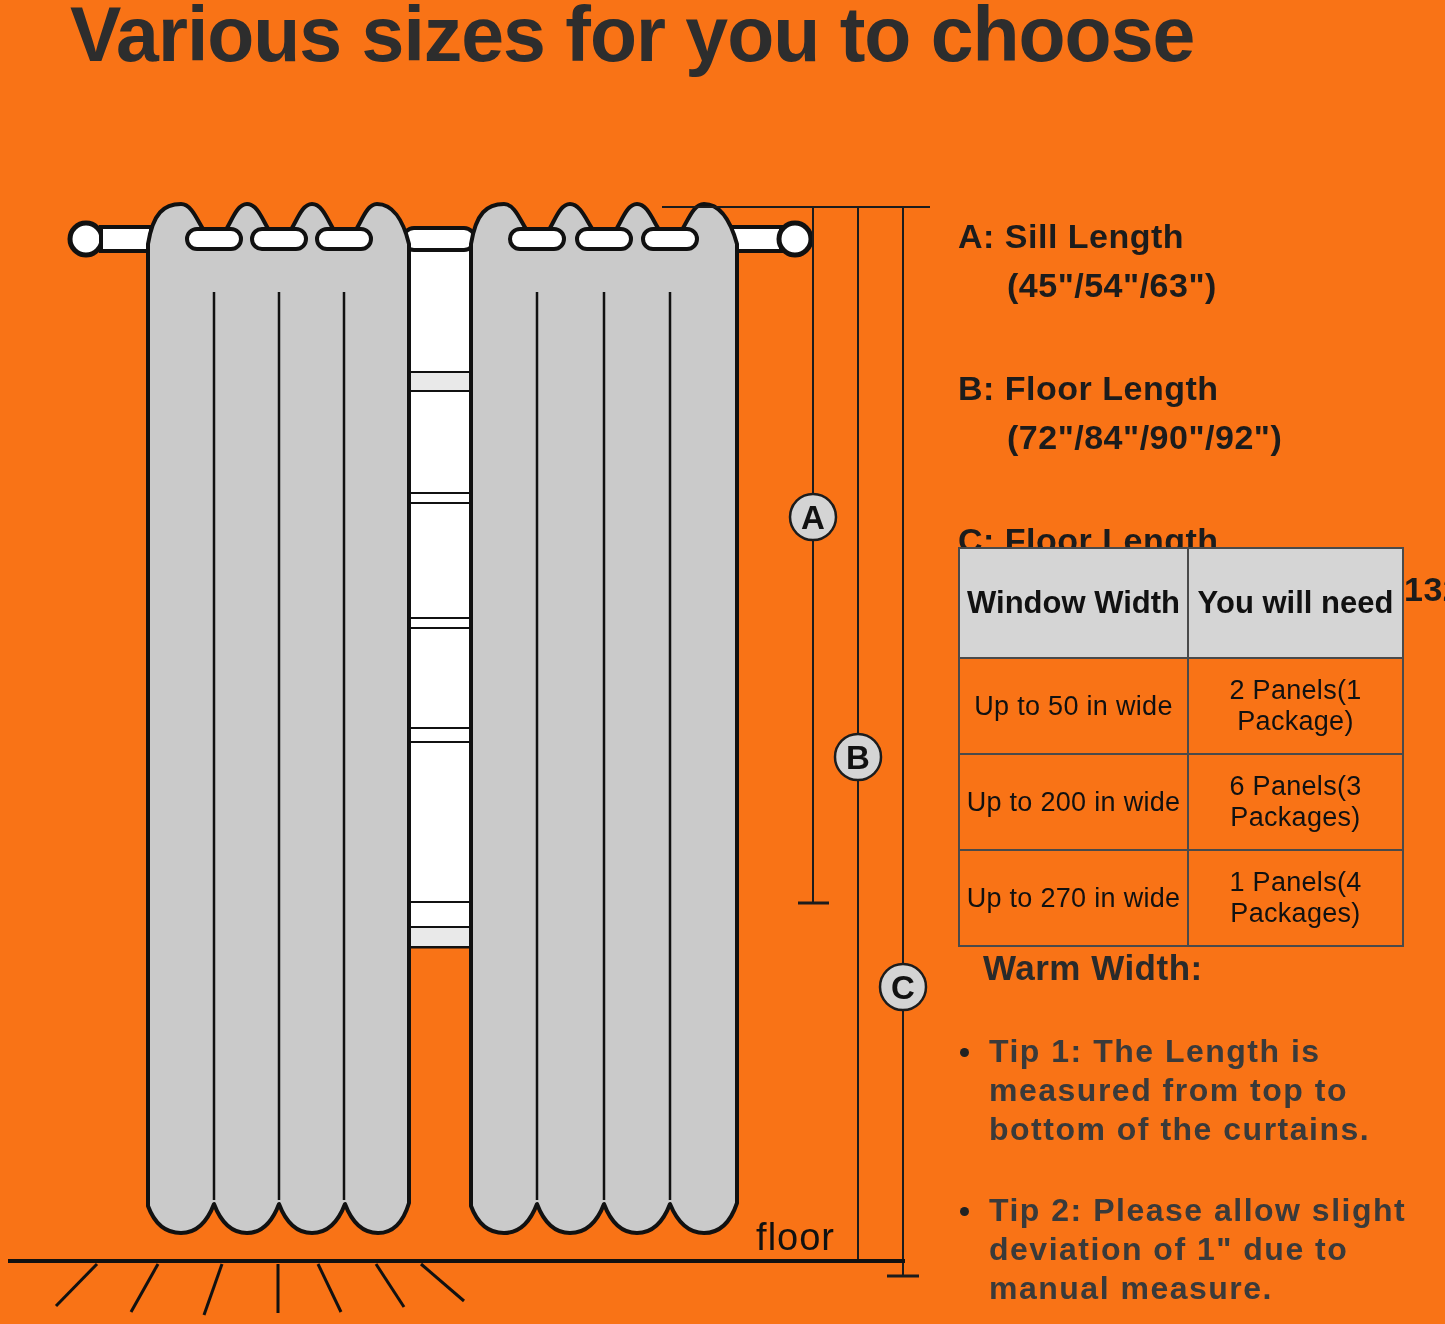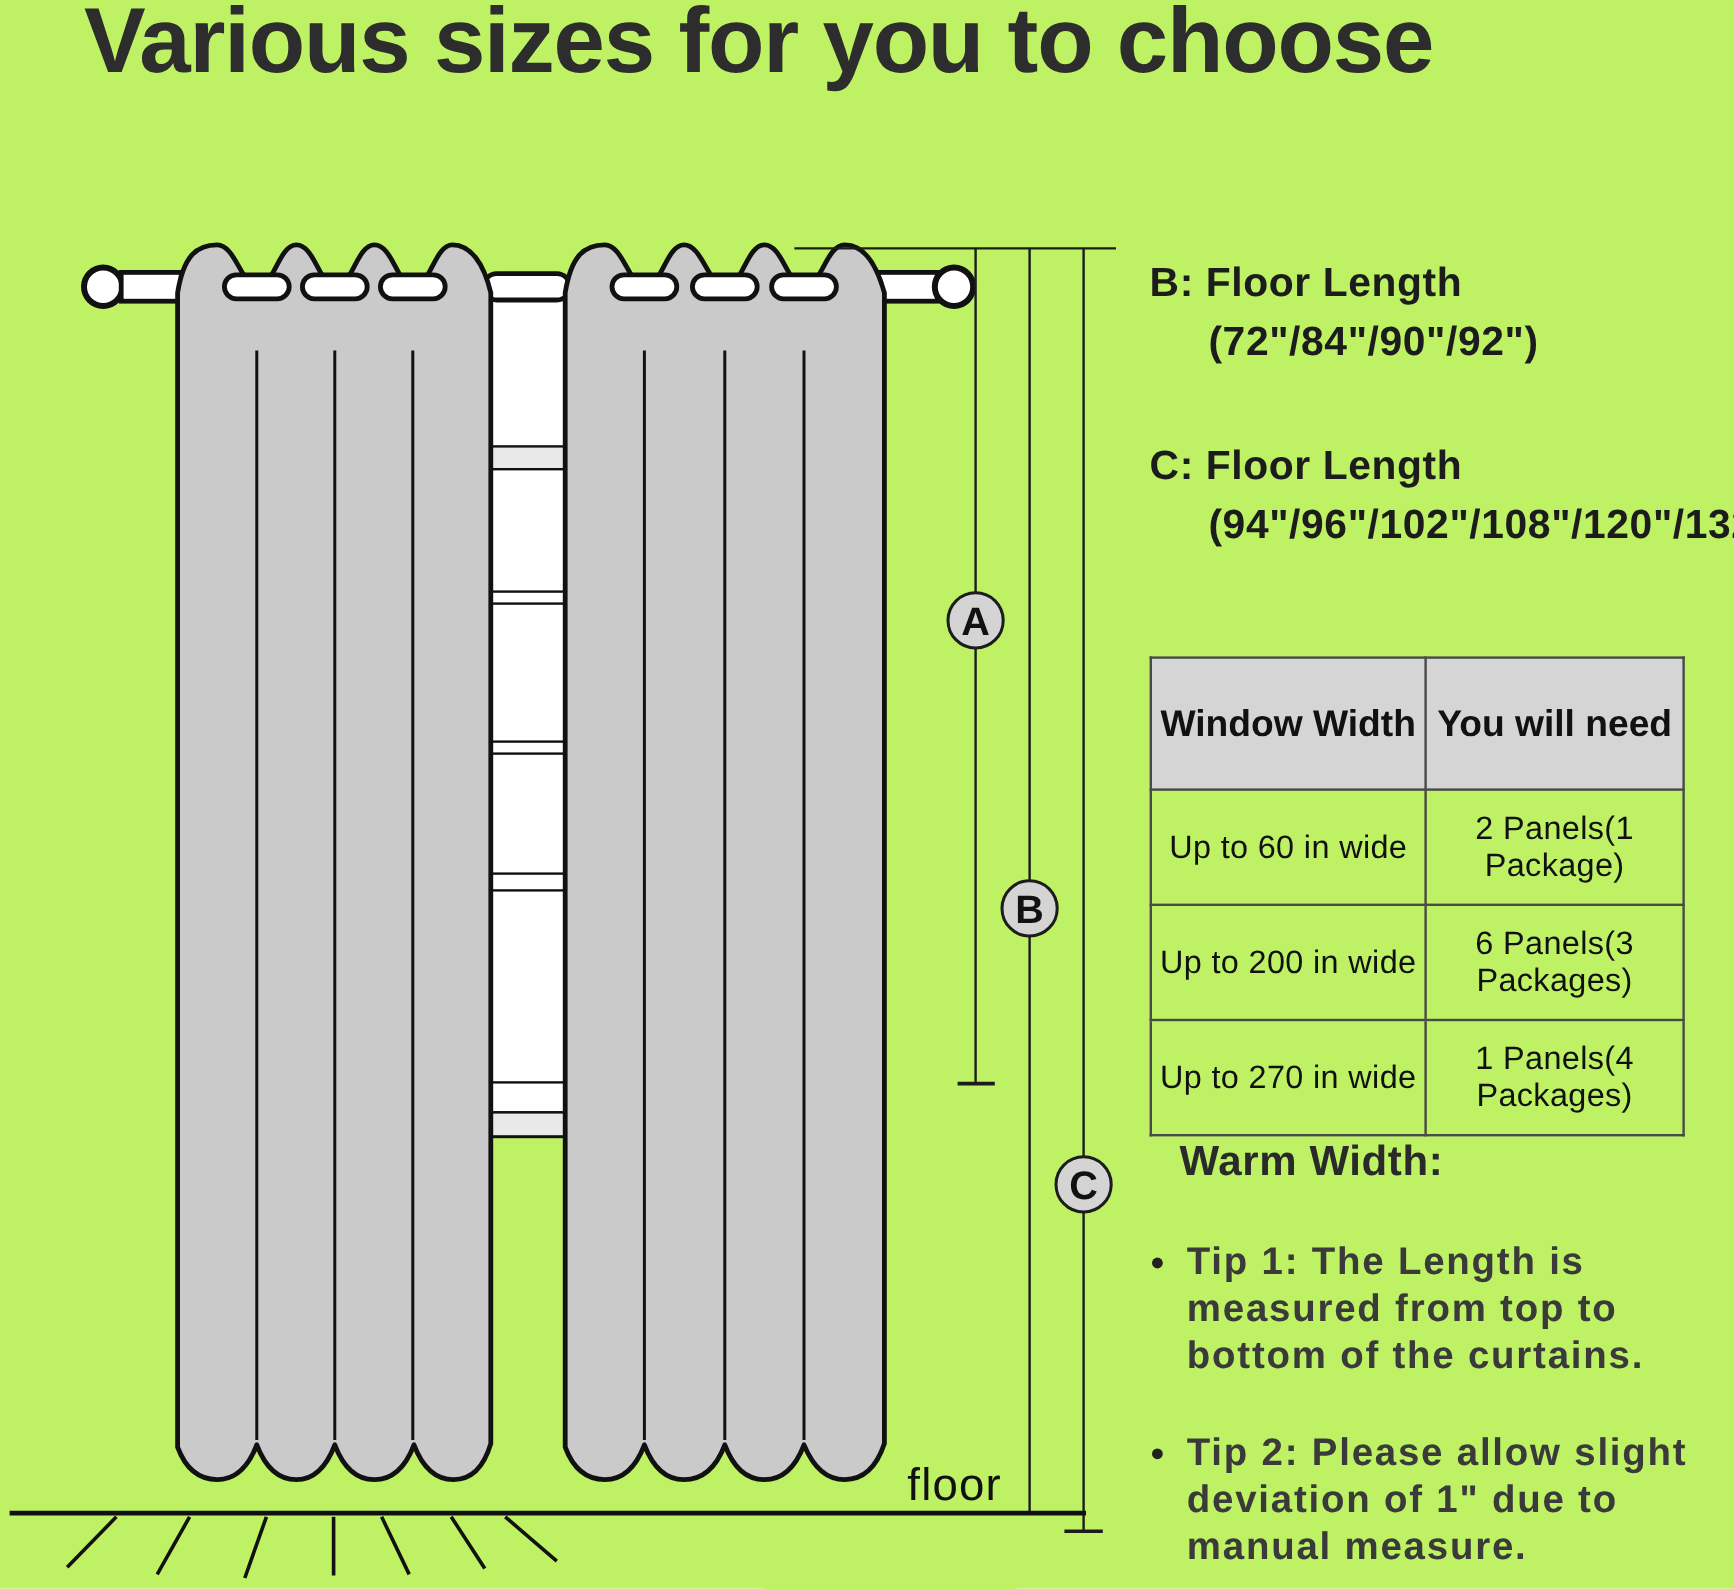--- a/index.html
+++ b/index.html
@@ -1,17 +1,17 @@
 <!DOCTYPE html>
 <html style="--table-header-bg: #d5d5d5;"><head>
 <meta charset="utf-8">
 <style>
   html,body{margin:0;padding:0;background:#ffffff;}
   #stage{
-    position:relative;width:1445px;height:1324px;background:#bef264;overflow:hidden;
+    position:relative;width:1445px;height:1324px;background:#f97316;overflow:hidden;
     font-family:"Liberation Sans", sans-serif;color:#1c1c1c;
   }
   .title{
     position:absolute;left:70px;top:-10px;width:1360px;
     font-size:77px;font-weight:bold;letter-spacing:-1px;color:#2d2d2d;white-space:nowrap;
   }
   svg text{font-family:"Liberation Sans", sans-serif;}
 
   
   .size-list{position:absolute;left:958px;top:212px;width:470px;}
@@ -137,20 +137,24 @@
       <line x1="222" y1="1264" x2="204" y2="1315"></line>
       <line x1="278" y1="1264" x2="278" y2="1313"></line>
       <line x1="318" y1="1264" x2="341" y2="1312"></line>
       <line x1="376" y1="1264" x2="404" y2="1307"></line>
       <line x1="421" y1="1264" x2="464" y2="1301"></line>
     </g>
   </svg>
 
   <div class="size-list">
     <div class="size-item">
+      <div><span>A:</span> <span>Sill Length</span></div>
+      <div class="sizes">(45"/54"/63")</div>
+    </div>
+    <div class="size-item">
       <div><span>B:</span> <span>Floor Length</span></div>
       <div class="sizes">(72"/84"/90"/92")</div>
     </div>
     <div class="size-item">
       <div><span>C:</span> <span>Floor Length</span></div>
       <div class="sizes">(94"/96"/102"/108"/120"/132")</div>
     </div>
   </div>
 
   <table class="panel-table">
@@ -159,21 +163,21 @@
         <col class="col-w2">
       </colgroup>
     <thead>
       <tr>
         <th>Window Width</th>
         <th>You will need</th>
       </tr>
     </thead>
     <tbody>
       <tr>
-        <td>Up to 60 in wide</td>
+        <td>Up to 50 in wide</td>
         <td>2 Panels(1 Package)</td>
       </tr>
       <tr>
         <td>Up to 200 in wide</td>
         <td>6 Panels(3 Packages)</td>
       </tr>
       <tr>
         <td>Up to 270 in wide</td>
         <td>1 Panels(4 Packages)</td>
       </tr>

